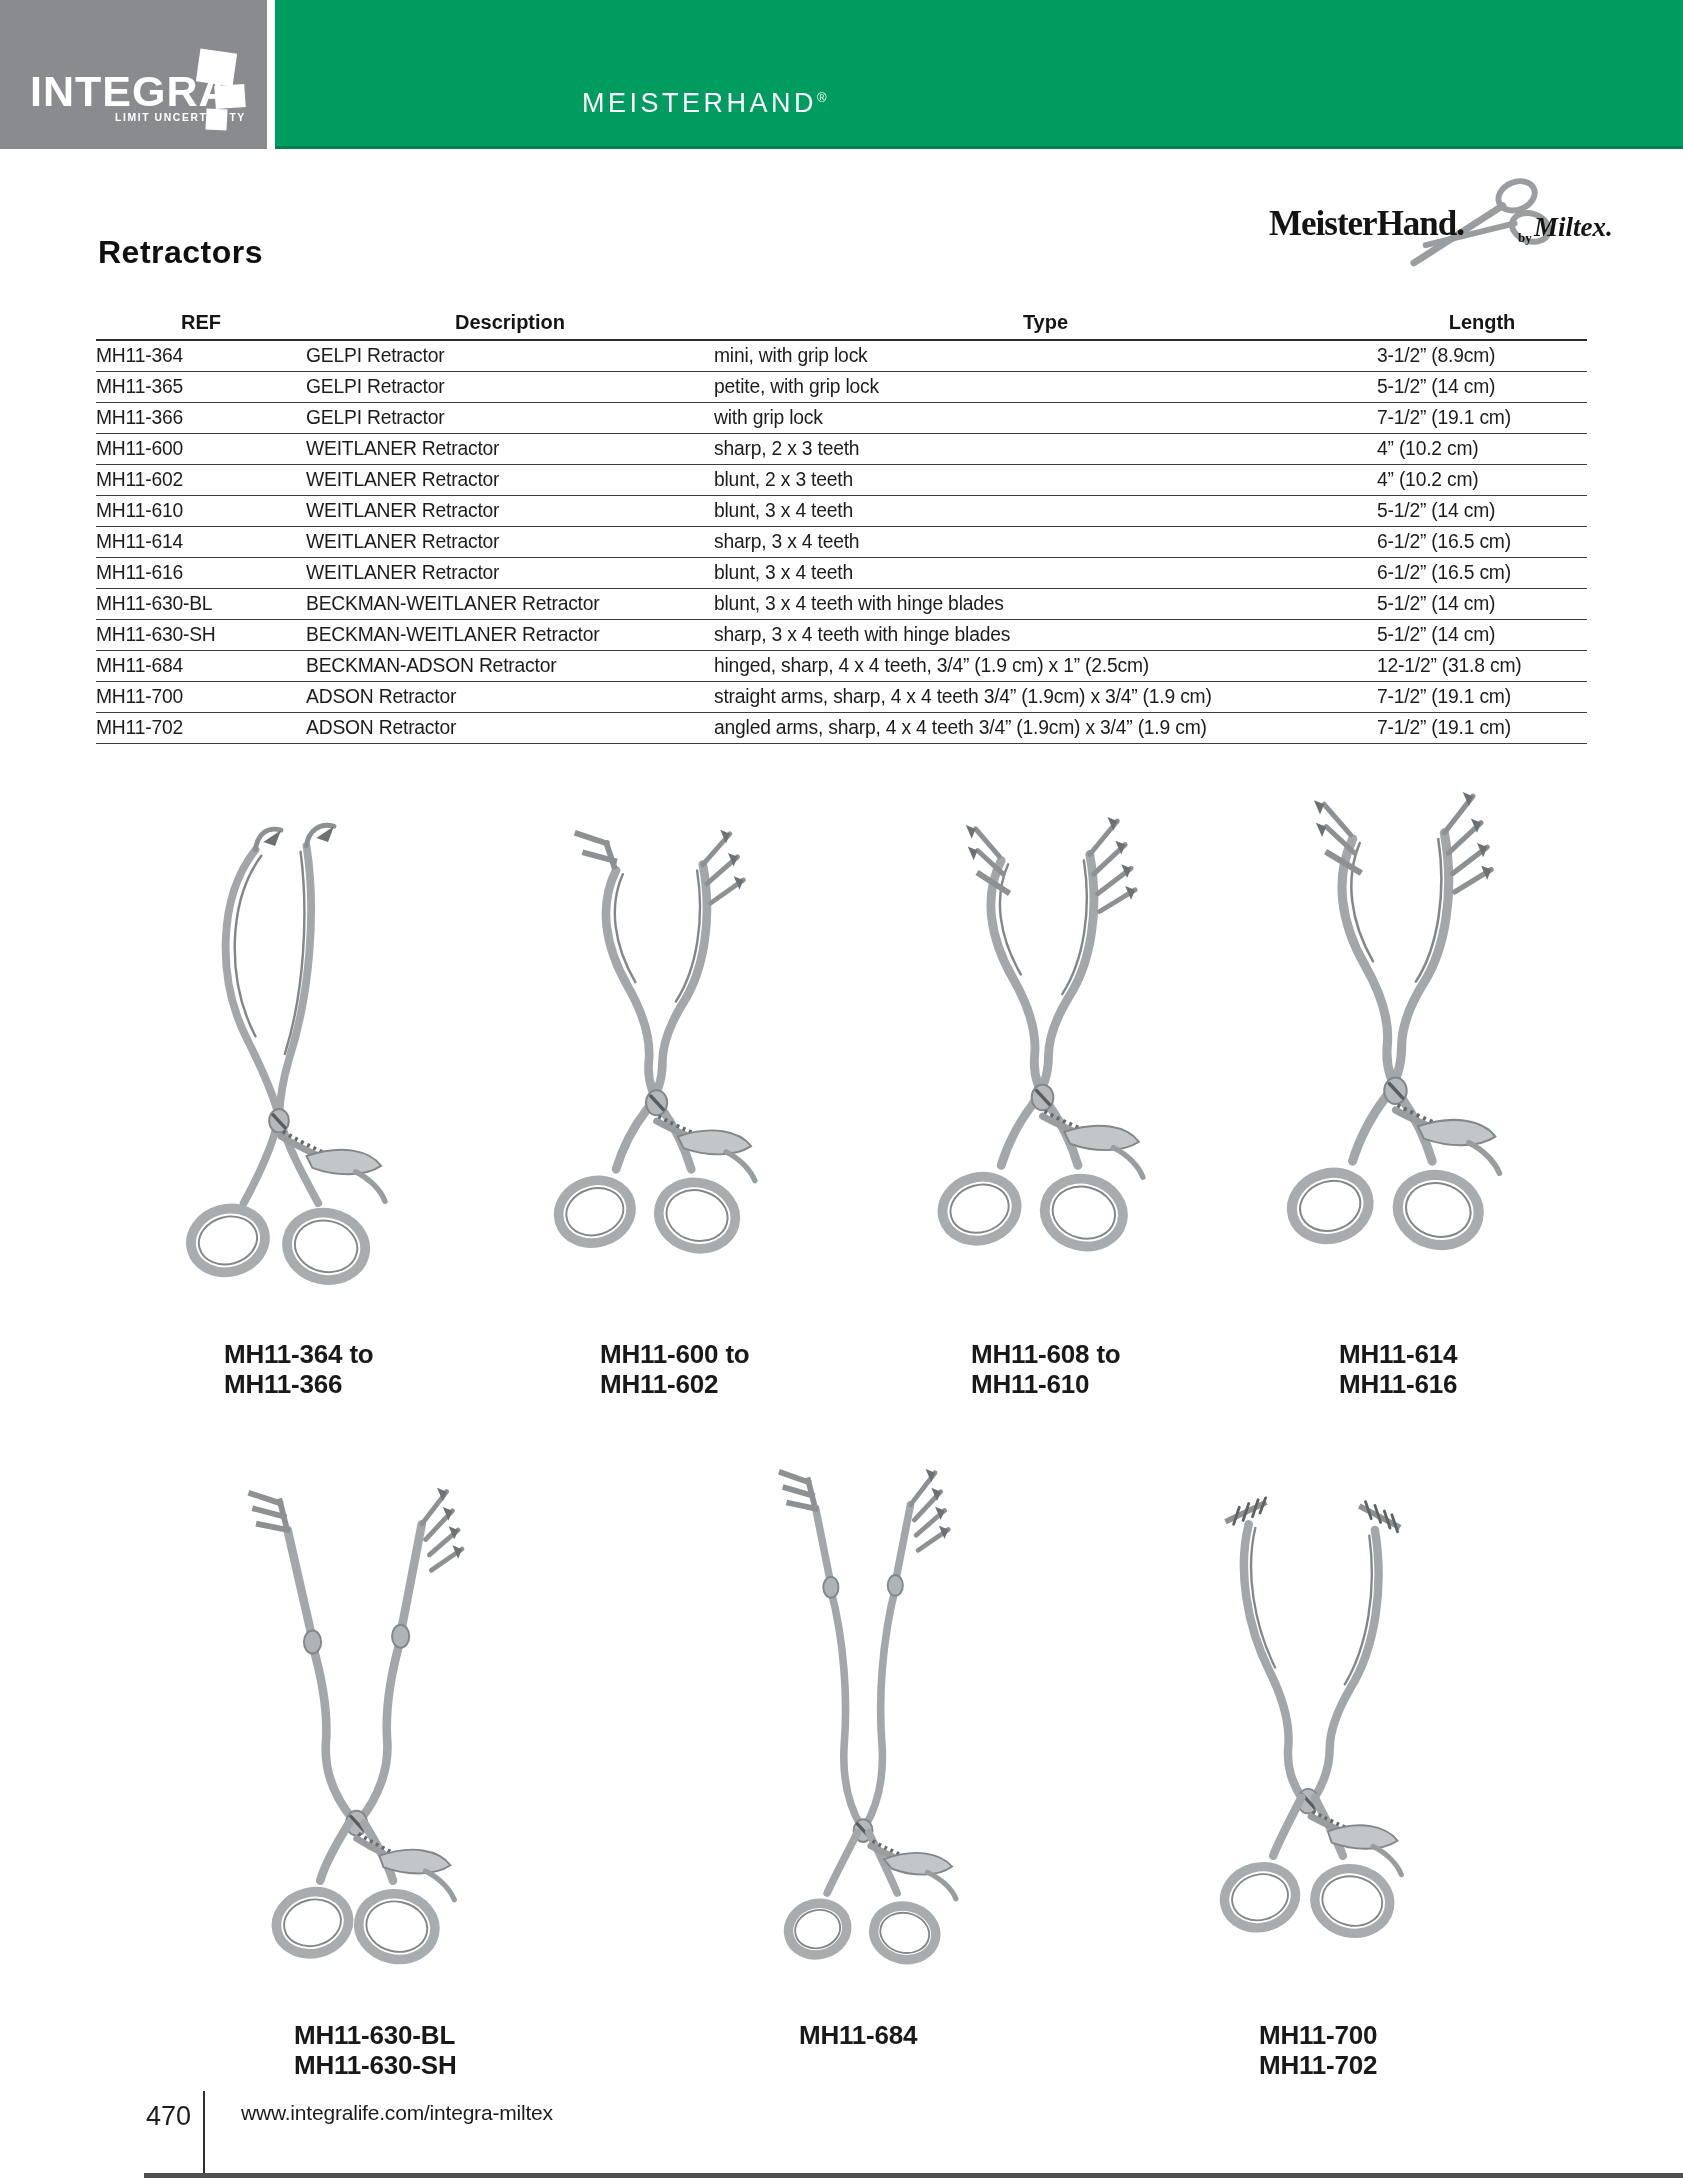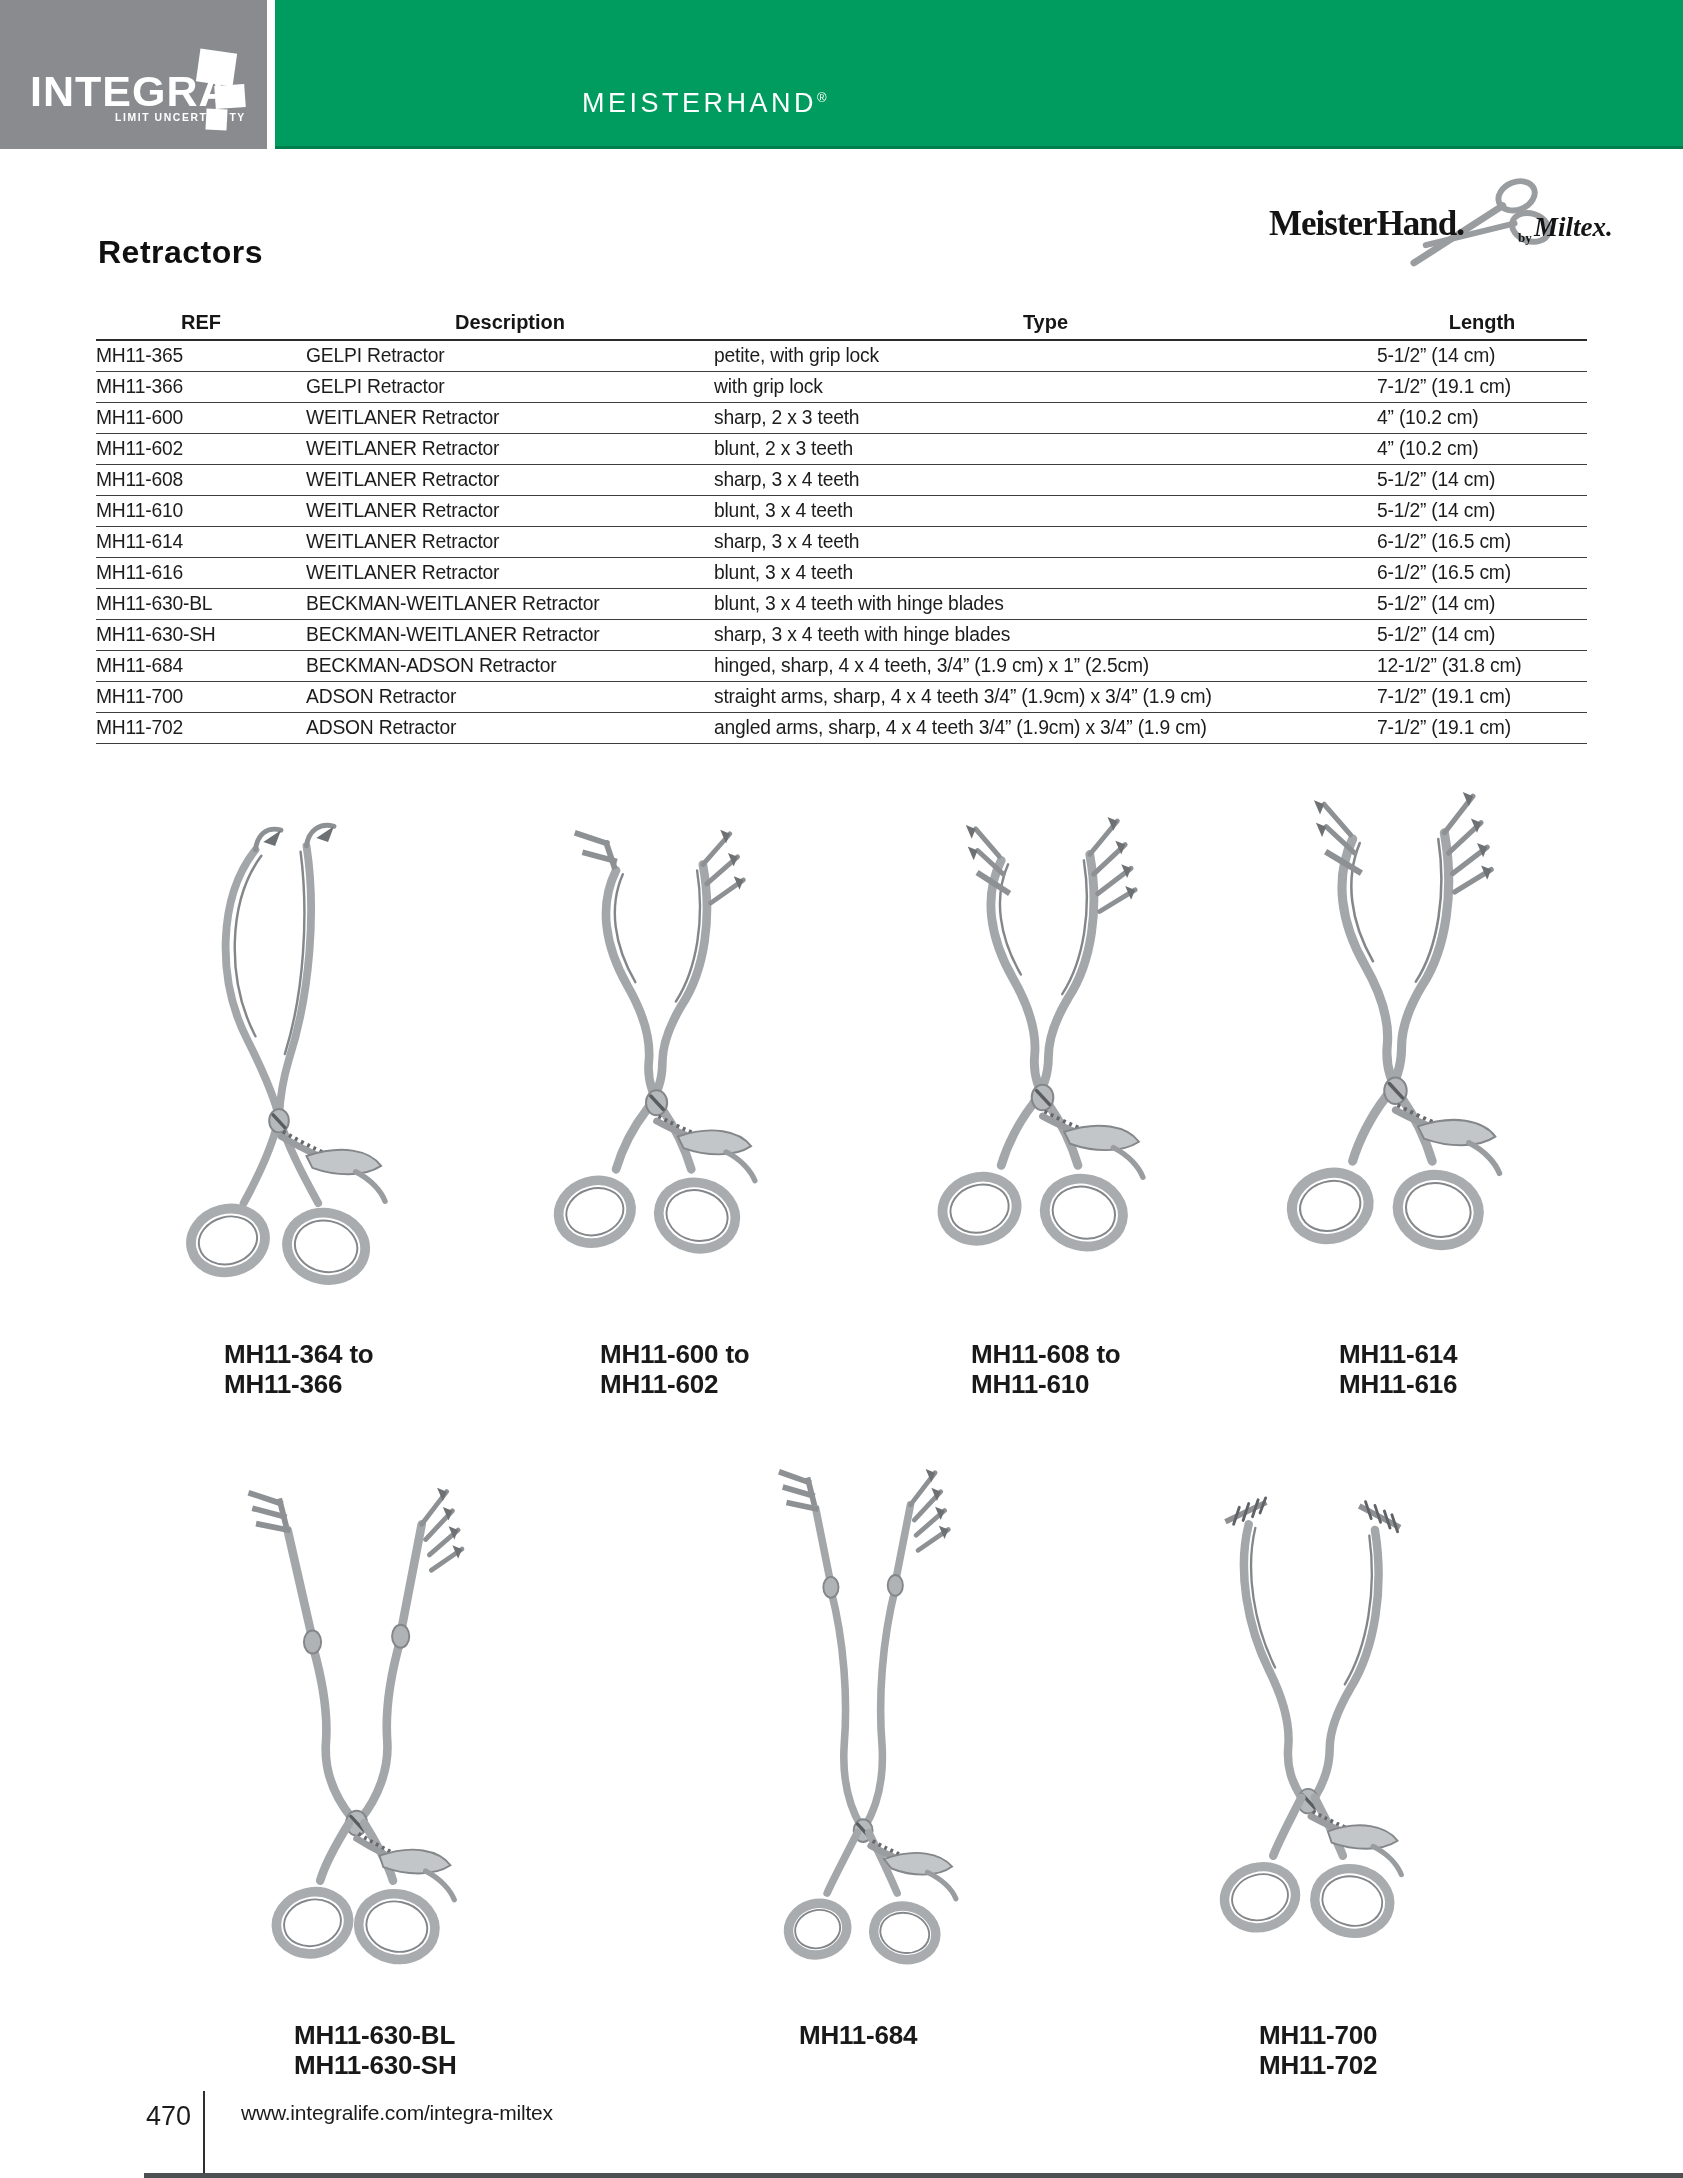--- a/index.html
+++ b/index.html
@@ -98,20 +98,26 @@
     <thead>
       <tr>
         <th>REF</th>
         <th>Description</th>
         <th>Type</th>
         <th>Length</th>
       </tr>
     </thead>
     <tbody>
         <tr>
+          <td>MH11-364</td>
+          <td>GELPI Retractor</td>
+          <td>mini, with grip lock</td>
+          <td>3-1/2” (8.9cm)</td>
+        </tr>
+        <tr>
           <td>MH11-365</td>
           <td>GELPI Retractor</td>
           <td>petite, with grip lock</td>
           <td>5-1/2” (14 cm)</td>
         </tr>
         <tr>
           <td>MH11-366</td>
           <td>GELPI Retractor</td>
           <td>with grip lock</td>
           <td>7-1/2” (19.1 cm)</td>
@@ -120,26 +126,20 @@
           <td>MH11-600</td>
           <td>WEITLANER Retractor</td>
           <td>sharp, 2 x 3 teeth</td>
           <td>4” (10.2 cm)</td>
         </tr>
         <tr>
           <td>MH11-602</td>
           <td>WEITLANER Retractor</td>
           <td>blunt, 2 x 3 teeth</td>
           <td>4” (10.2 cm)</td>
-        </tr>
-        <tr>
-          <td>MH11-608</td>
-          <td>WEITLANER Retractor</td>
-          <td>sharp, 3 x 4 teeth</td>
-          <td>5-1/2” (14 cm)</td>
         </tr>
         <tr>
           <td>MH11-610</td>
           <td>WEITLANER Retractor</td>
           <td>blunt, 3 x 4 teeth</td>
           <td>5-1/2” (14 cm)</td>
         </tr>
         <tr>
           <td>MH11-614</td>
           <td>WEITLANER Retractor</td>

